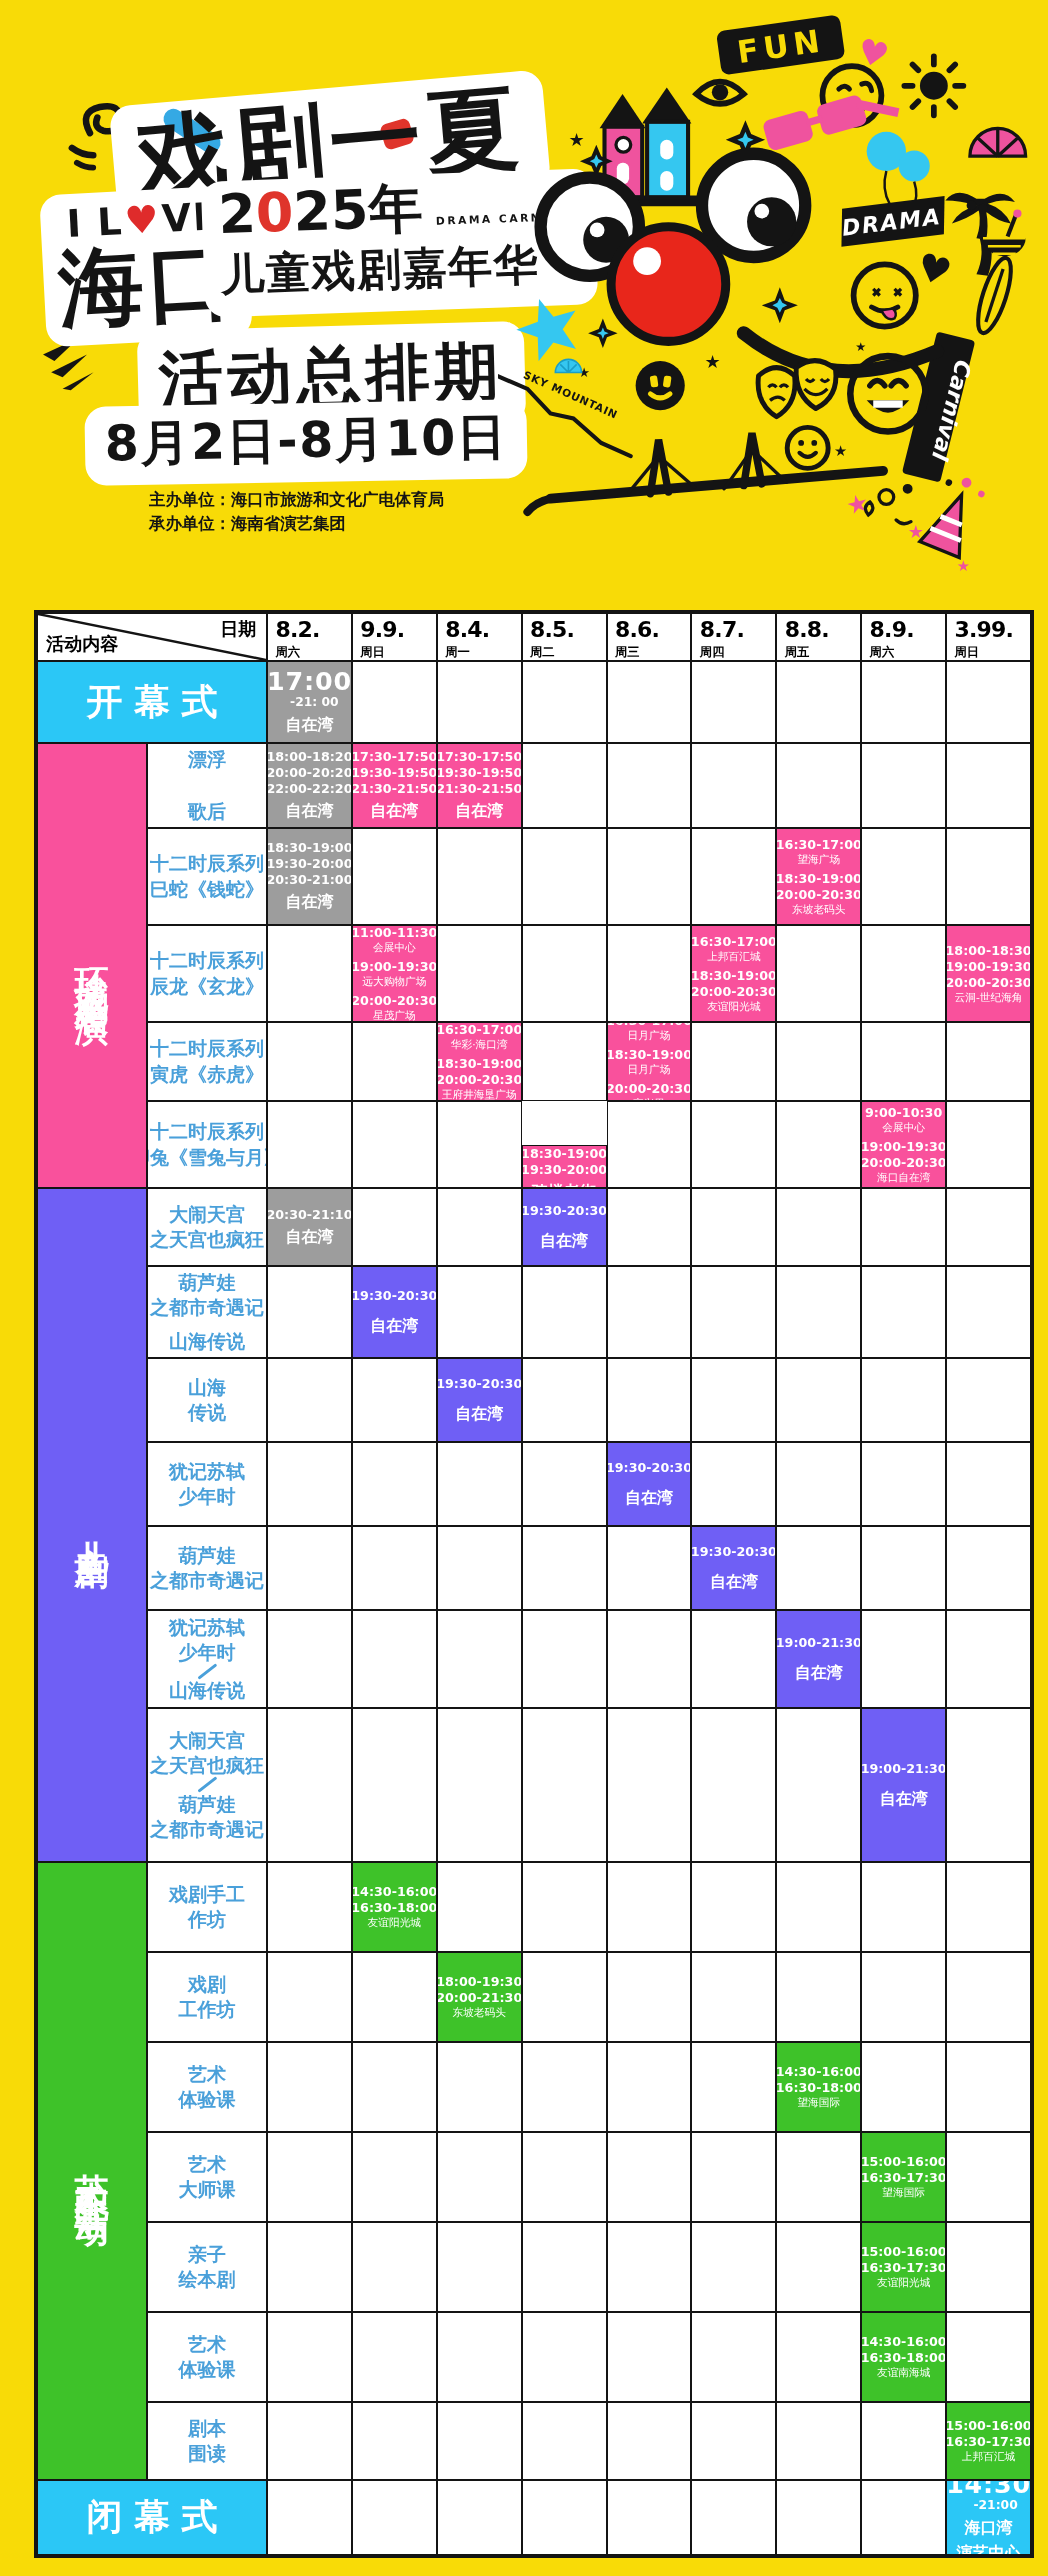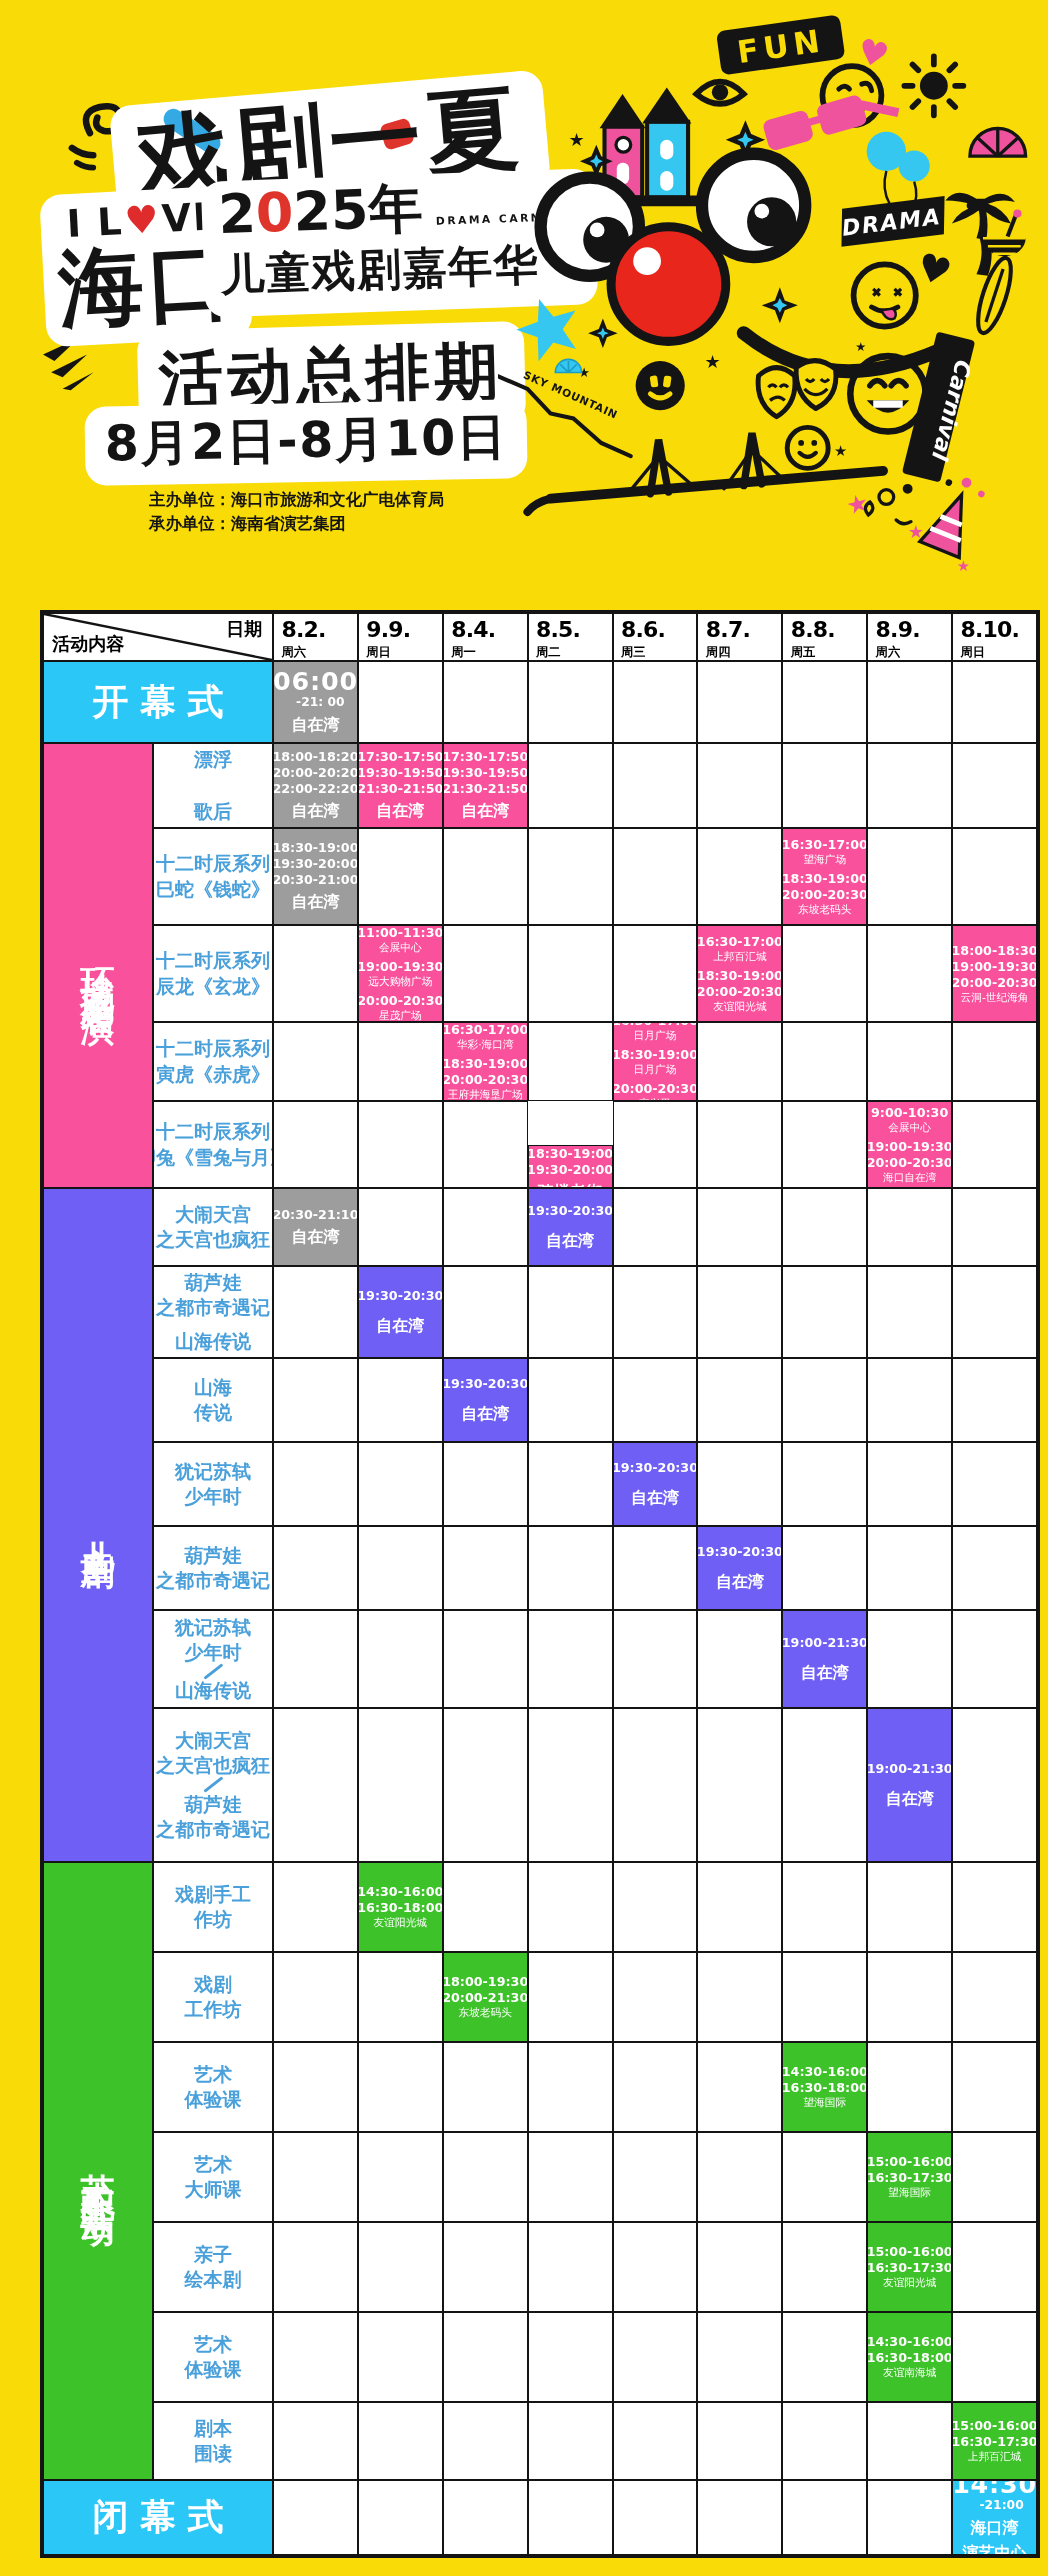--- a/index.html
+++ b/index.html
@@ -32,21 +32,21 @@
   .daterange-sticker { left:85px; top:403px; padding:4.9px 19.7px 8.2px; transform:rotate(-1deg); }
   .daterange-sticker div { font-size:49px; font-weight:900; letter-spacing:1.6px; }
 
   .organizers { position:absolute; left:149px; top:488px; font-size:16.4px; font-weight:700; color:#141414; line-height:1.45; }
 
   .doodle { position:absolute; }
   .header-art { position:absolute; left:498px; top:6.6px; width:544px; height:577px; }
 
   
   #schedule-table {
-    position:absolute; left:40px; top:610px; width:1000px;
+    position:absolute; left:34px; top:610px; width:1000px;
     display:grid; grid-template-columns:110px 120px repeat(9,1fr);
     border:3.3px solid #141414; background:#fff;
   }
   .cell { border:1.2px solid #141414; background:#fff; position:relative;
           display:flex; flex-direction:column; align-items:center; justify-content:center;
           overflow:hidden; }
   .corner { display:block; }
   .corner svg { position:absolute; inset:0; width:100%; height:100%; }
   .corner-date { position:absolute; top:3.3px; right:9.8px; font-size:18px; font-weight:900; }
   .corner-content { position:absolute; bottom:4.1px; left:8.2px; font-size:18px; font-weight:900; }
@@ -363,26 +363,26 @@
       </div>
       <div class="cell date-head" style="grid-area: 1 / 9 / 2 / 10;">
         <div class="dh-date">8.8.</div>
         <div class="dh-week">周五</div>
       </div>
       <div class="cell date-head" style="grid-area: 1 / 10 / 2 / 11;">
         <div class="dh-date">8.9.</div>
         <div class="dh-week">周六</div>
       </div>
       <div class="cell date-head" style="grid-area: 1 / 11 / 2 / 12;">
-        <div class="dh-date">8.10.</div>
+        <div class="dh-date">3.99.</div>
         <div class="dh-week">周日</div>
       </div>
       <div class="cell ceremony-label" style="grid-area: 2 / 1 / 3 / 3;">开幕式</div>
       <div class="cell event c-gray" style="grid-area: 2 / 3 / 3 / 4;">
-        <div class="big-t">06:00</div>
+        <div class="big-t">17:00</div>
         <div class="sub-t">-21: 00</div>
         <div class="lvl">自在湾</div>
       </div>
       <div class="cell" style="grid-area: 2 / 4 / 3 / 5;"></div>
       <div class="cell" style="grid-area: 2 / 5 / 3 / 6;"></div>
       <div class="cell" style="grid-area: 2 / 6 / 3 / 7;"></div>
       <div class="cell" style="grid-area: 2 / 7 / 3 / 8;"></div>
       <div class="cell" style="grid-area: 2 / 8 / 3 / 9;"></div>
       <div class="cell" style="grid-area: 2 / 9 / 3 / 10;"></div>
       <div class="cell" style="grid-area: 2 / 10 / 3 / 11;"></div>

